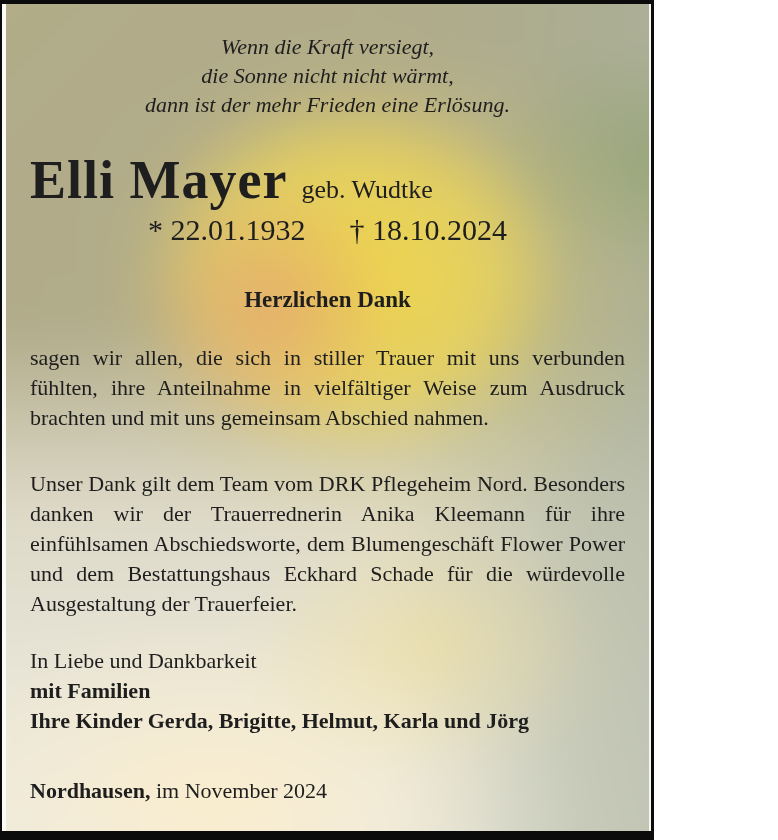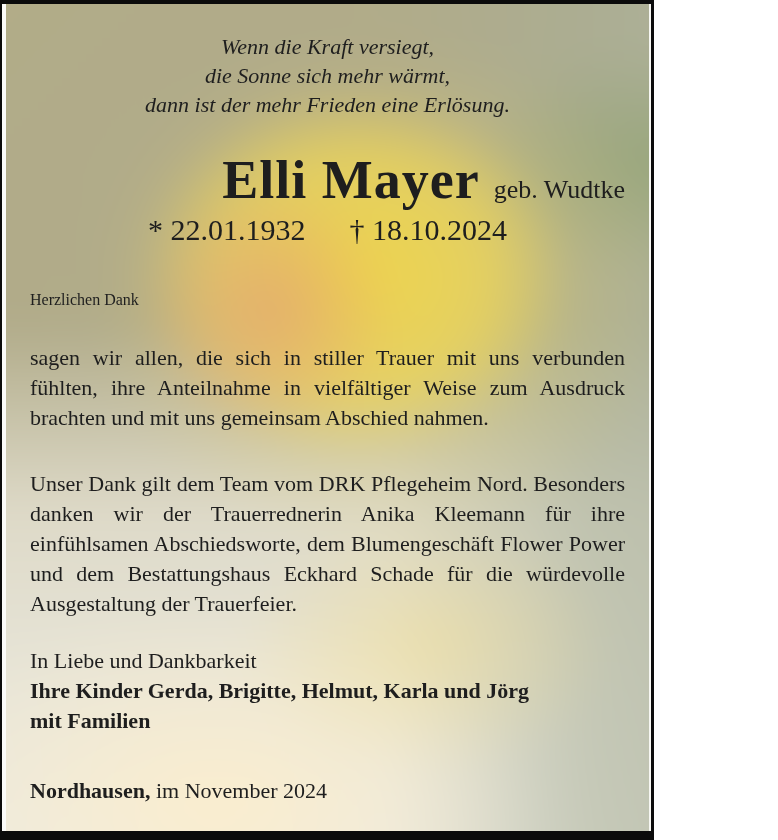--- a/index.html
+++ b/index.html
@@ -62,21 +62,21 @@
   }
   .verse {
     margin-top: 28px;
     text-align: center;
     font-style: italic;
     font-size: 22px;
     line-height: 29px;
   }
   .name-row {
     margin-top: 30px;
-    text-align: right;
+    text-align: left;
     white-space: nowrap;
   }
   .deceased-name {
     font-size: 54px;
     font-weight: bold;
     letter-spacing: 1px;
   }
   .maiden-name {
     font-size: 26px;
     margin-left: 14px;
@@ -84,23 +84,24 @@
   .dates-row {
     margin-top: 4px;
     text-align: center;
     font-size: 30px;
     line-height: 30px;
   }
   .birth-date { margin-right: 22px; }
   .death-date { margin-left: 22px; }
   .thanks-heading {
     margin-top: 40px;
-    font-size: 16px;
-    font-weight: normal;
+    font-size: 23px;
+    font-weight: bold;
     line-height: 30px;
+    text-align: center;
   }
   .body-para {
     font-size: 22px;
     line-height: 30px;
     text-align: justify;
   }
   .para-1 { margin-top: 28px; }
   .para-2 { margin-top: 36px; }
   .closing {
     margin-top: 27px;
@@ -119,42 +120,42 @@
 <body>
 
 <div class="card">
   <div class="inner-frame">
     <div class="photo-bg"></div>
 
     <div class="content">
 
       <div class="verse">
         <div>Wenn die Kraft versiegt,</div>
-        <div>die Sonne sich mehr wärmt,</div>
+        <div>die Sonne nicht nicht wärmt,</div>
         <div>dann ist der mehr Frieden eine Erlösung.</div>
       </div>
 
       <div class="name-row">
         <span class="deceased-name">Elli Mayer</span><span class="maiden-name">geb. Wudtke</span>
       </div>
 
       <div class="dates-row">
         <span class="birth-date">* 22.01.1932</span><span class="death-date">† 18.10.2024</span>
       </div>
 
       <div class="thanks-heading">Herzlichen Dank</div>
 
       <p class="body-para para-1">sagen wir allen, die sich in stiller Trauer mit uns verbunden fühlten, ihre Anteilnahme in vielfältiger Weise zum Ausdruck brachten und mit uns gemeinsam Abschied nahmen.</p>
 
       <p class="body-para para-2">Unser Dank gilt dem Team vom DRK Pflegeheim Nord. Besonders danken wir der Trauerrednerin Anika Kleemann für ihre einfühlsamen Abschiedsworte, dem Blumengeschäft Flower Power und dem Bestattungshaus Eckhard Schade für die würdevolle Ausgestaltung der Trauerfeier.</p>
 
       <div class="closing">
         <div>In Liebe und Dankbarkeit</div>
+        <div class="bold-line">mit Familien</div>
         <div class="bold-line">Ihre Kinder Gerda, Brigitte, Helmut, Karla und Jörg</div>
-        <div class="bold-line">mit Familien</div>
       </div>
 
       <div class="place-row">
         <span class="place-name">Nordhausen,</span>
         <span>im November 2024</span>
       </div>
 
     </div>
   </div>
 </div>

